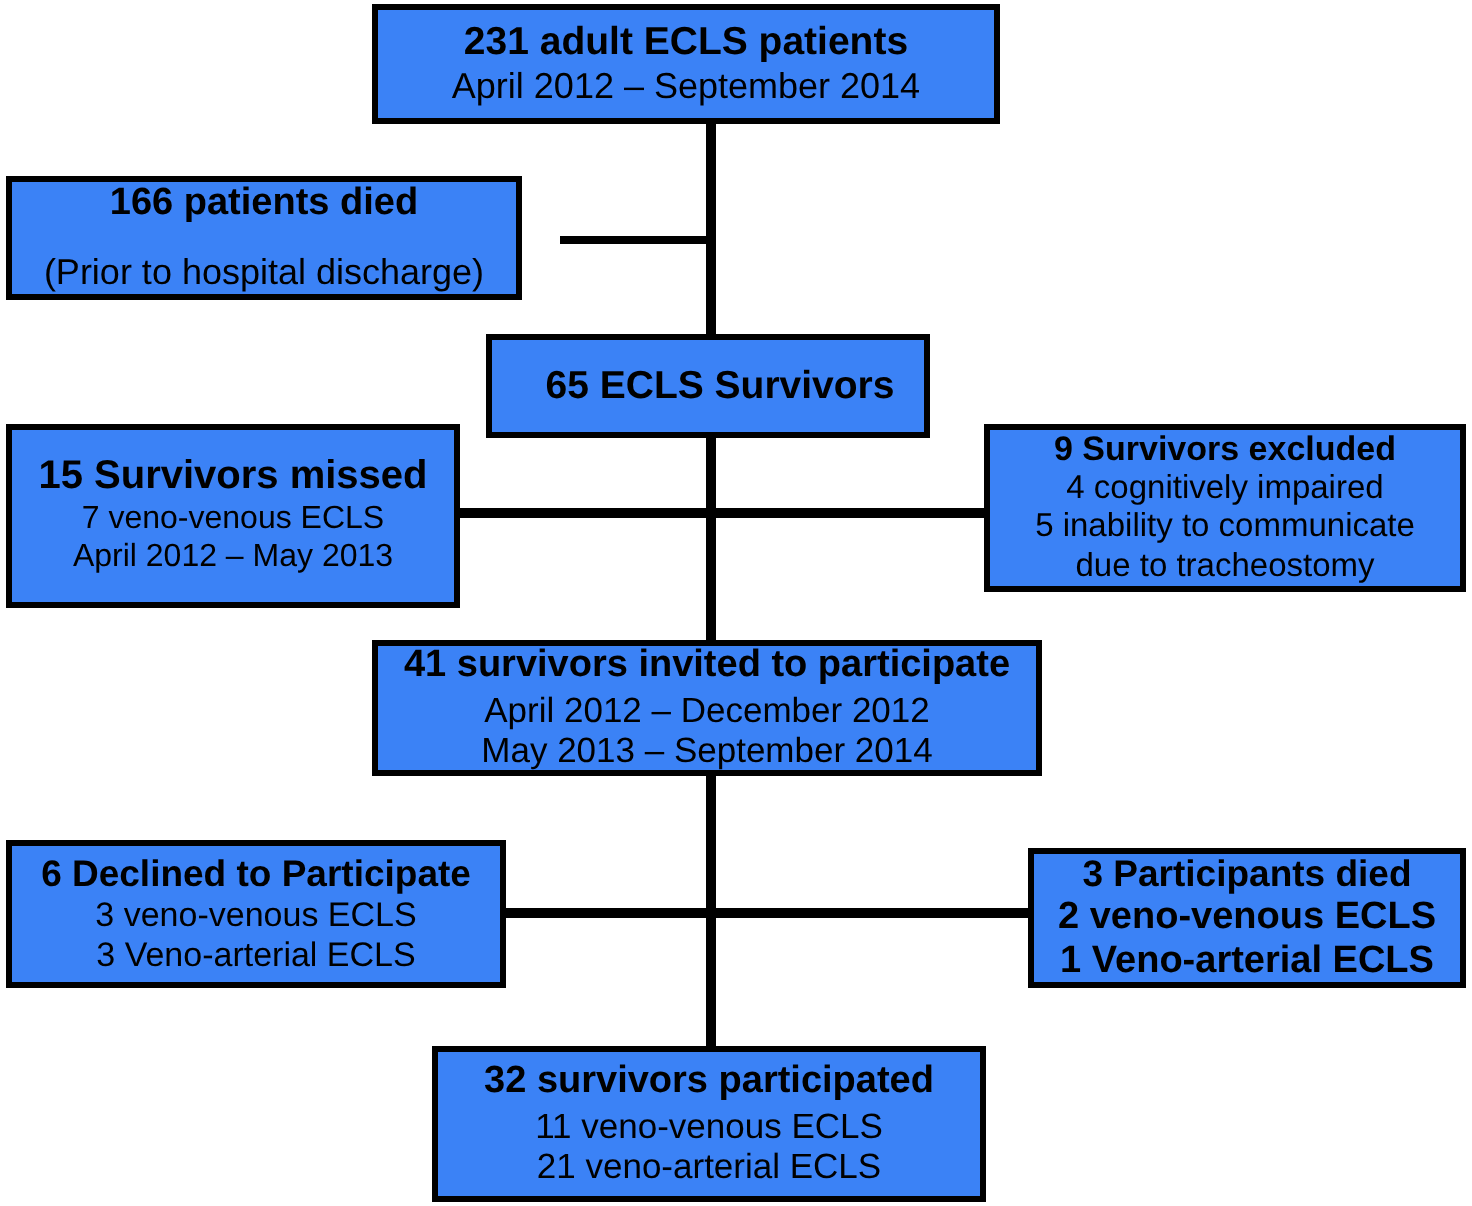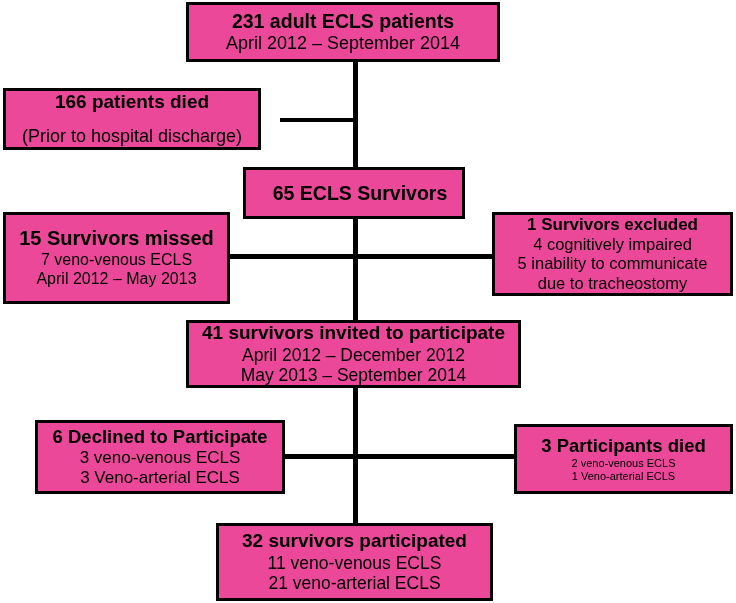--- a/index.html
+++ b/index.html
@@ -20,21 +20,21 @@
   
   .line {
     position: absolute;
     background: #000000;
   }
   
   .box {
     position: absolute;
     box-sizing: border-box;
     border: 3px solid #000000;
-    background: #ec4899;
+    background: #3b82f6;
     display: flex;
     flex-direction: column;
     align-items: center;
     justify-content: center;
     text-align: center;
     line-height: 1.18;
     z-index: 5;
   }
   .box .title {
     font-weight: bold;
@@ -64,27 +64,27 @@
   #box-missed .sub   { font-size:16px; }
 
   #box-excluded   { left:492px; top:212px; width:241px; height:84px; }
   #box-excluded .title { font-size:17px; }
   #box-excluded .sub   { font-size:16.5px; }
 
   #box-invited    { left:186px; top:320px; width:335px; height:68px;text-align:center; }
   #box-invited .title { font-size:19px; }
   #box-invited .sub   { font-size:17.5px; }
 
-  #box-declined   { left:3px;   top:420px; width:250px; height:74px;margin-left:32px; }
+  #box-declined   { left:3px;   top:420px; width:250px; height:74px; }
   #box-declined .title { font-size:18.5px; }
   #box-declined .sub   { font-size:17px; }
 
   #box-pdied      { left:514px; top:424px; width:219px; height:70px; }
   #box-pdied .title { font-size:18.5px; }
-  #box-pdied .sub   { font-size:11px; }
+  #box-pdied .sub   { font-size:19px;font-weight:bold; }
 
   #box-participated { left:216px; top:523px; width:277px; height:78px; }
   #box-participated .title { font-size:19px; }
   #box-participated .sub   { font-size:17.5px; }
 </style>
 </head>
 <body>
 
 <div id="canvas">
 
@@ -114,21 +114,21 @@
     <div class="title">65 ECLS Survivors</div>
   </div>
 
   <div class="box" id="box-missed">
     <div class="title">15 Survivors missed</div>
     <div class="sub">7 veno-venous ECLS</div>
     <div class="sub">April 2012 – May 2013</div>
   </div>
 
   <div class="box" id="box-excluded">
-    <div class="title">1 Survivors excluded</div>
+    <div class="title">9 Survivors excluded</div>
     <div class="sub">4 cognitively impaired</div>
     <div class="sub wrap" style="width:214px;">5 inability to communicate due to tracheostomy</div>
   </div>
 
   <div class="box" id="box-invited">
     <div class="title">41 survivors invited to participate</div>
     <div class="sub">April 2012 – December 2012</div>
     <div class="sub">May 2013 – September 2014</div>
   </div>
 

